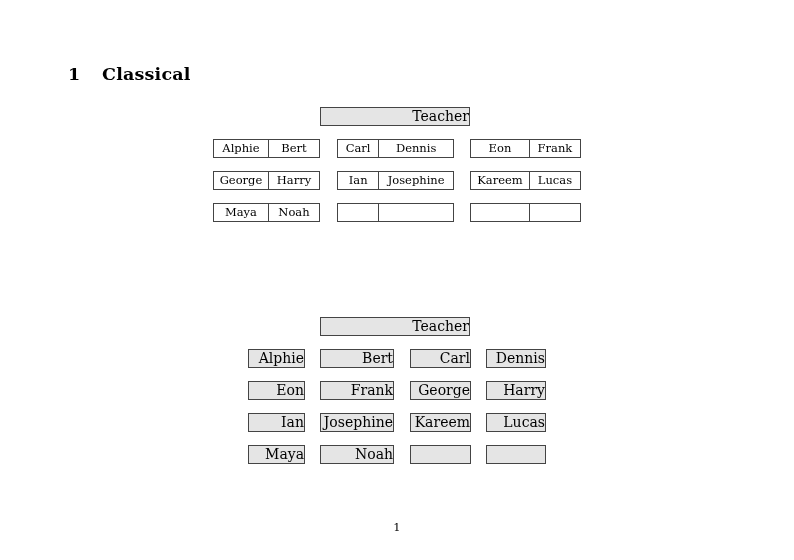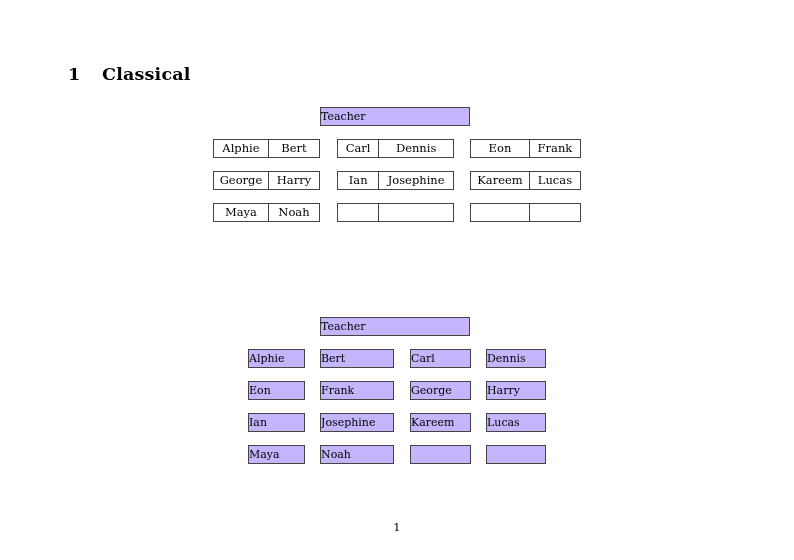--- a/index.html
+++ b/index.html
@@ -40,25 +40,25 @@
     display: inline-block;
   }
   #heading-classical { top: 64px; }
   #heading-distributed { top: 275px; }
 
   
   .box {
     position: absolute;
     box-sizing: border-box;
     border: 1px solid #444444;
-    background: #c4b5fd;
+    background: #e5e5e5;
     height: 19px;
     line-height: 17px;
-    text-align: left;
-    font-size: 11px;
+    text-align: right;
+    font-size: 14px;
     font-family: "DejaVu Serif", "Liberation Serif", serif;
     color: #000000;
     white-space: nowrap;
     overflow: hidden;
   }
 
   
   .teacher-box {
     left: 320px;
     width: 150px;

